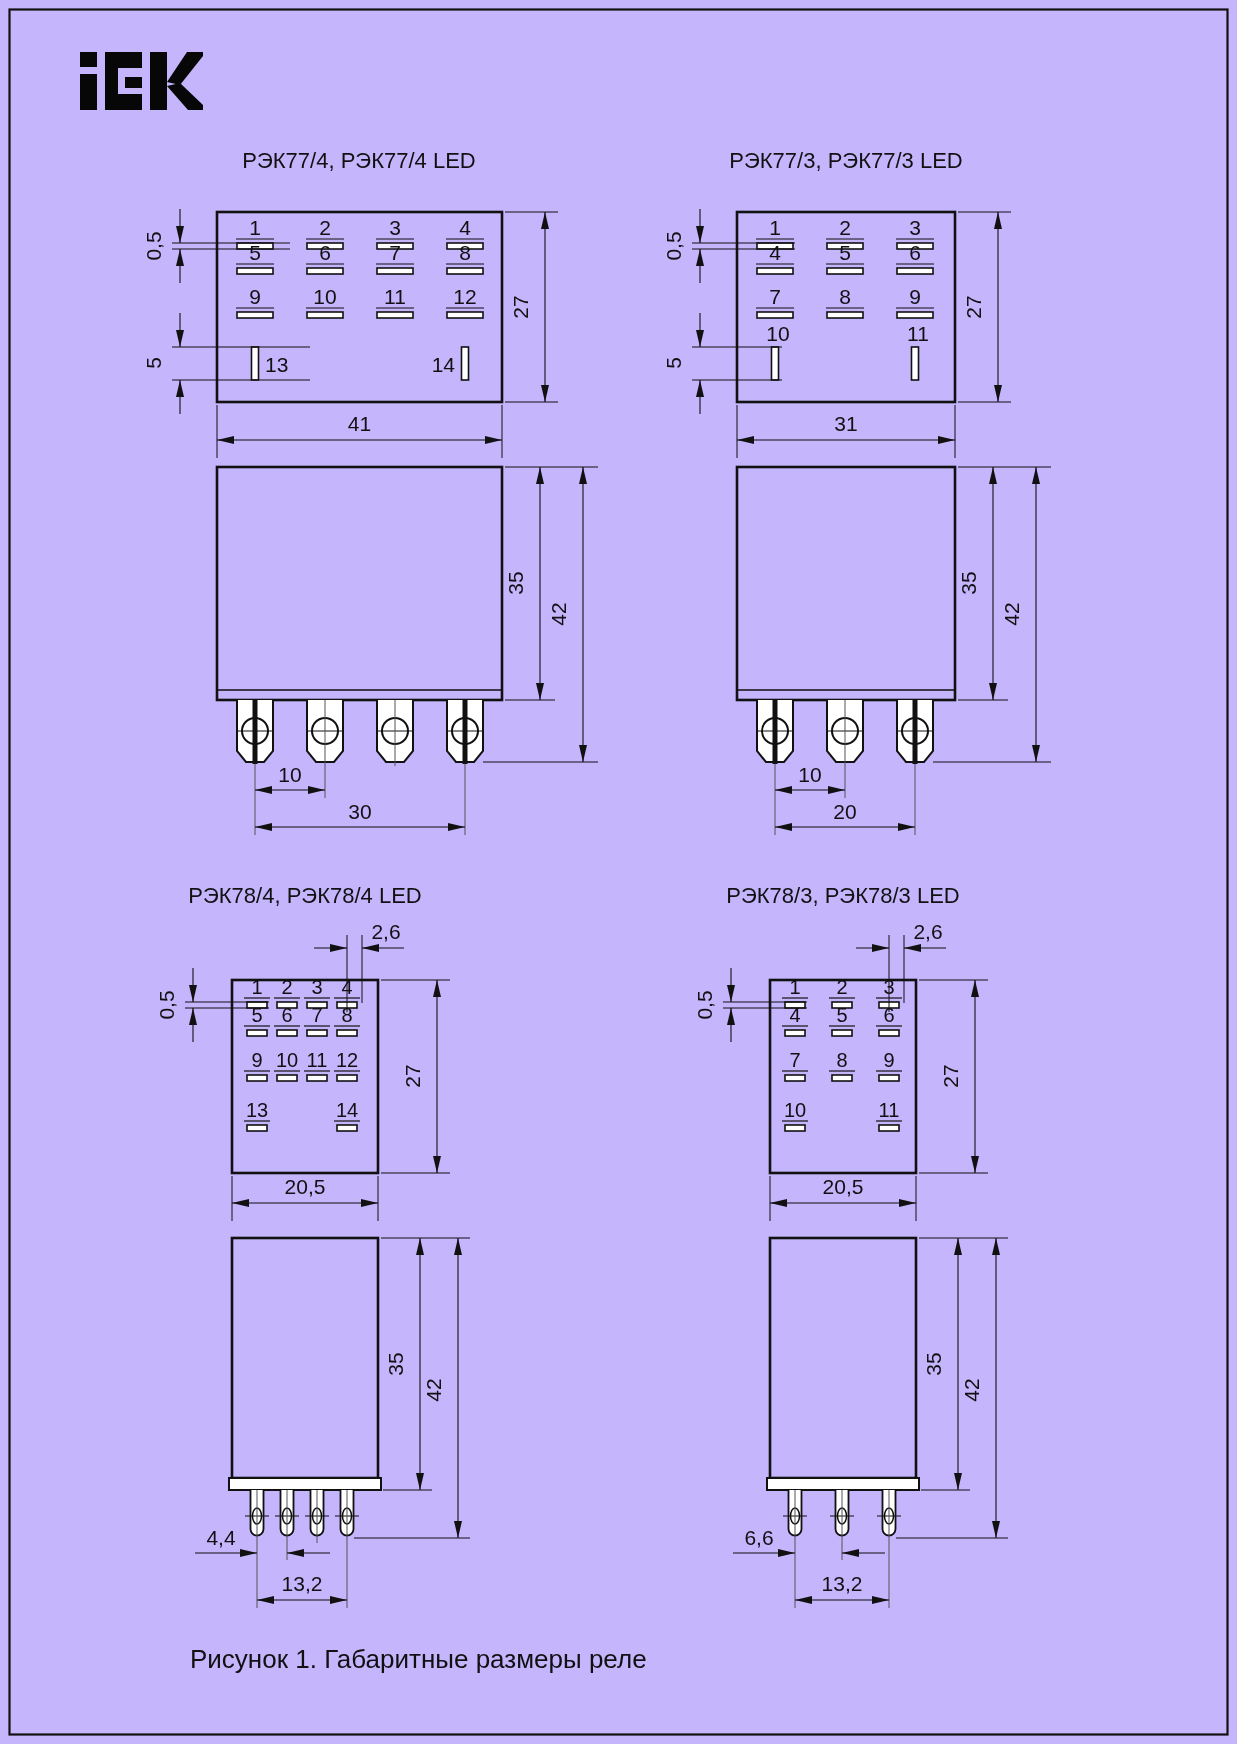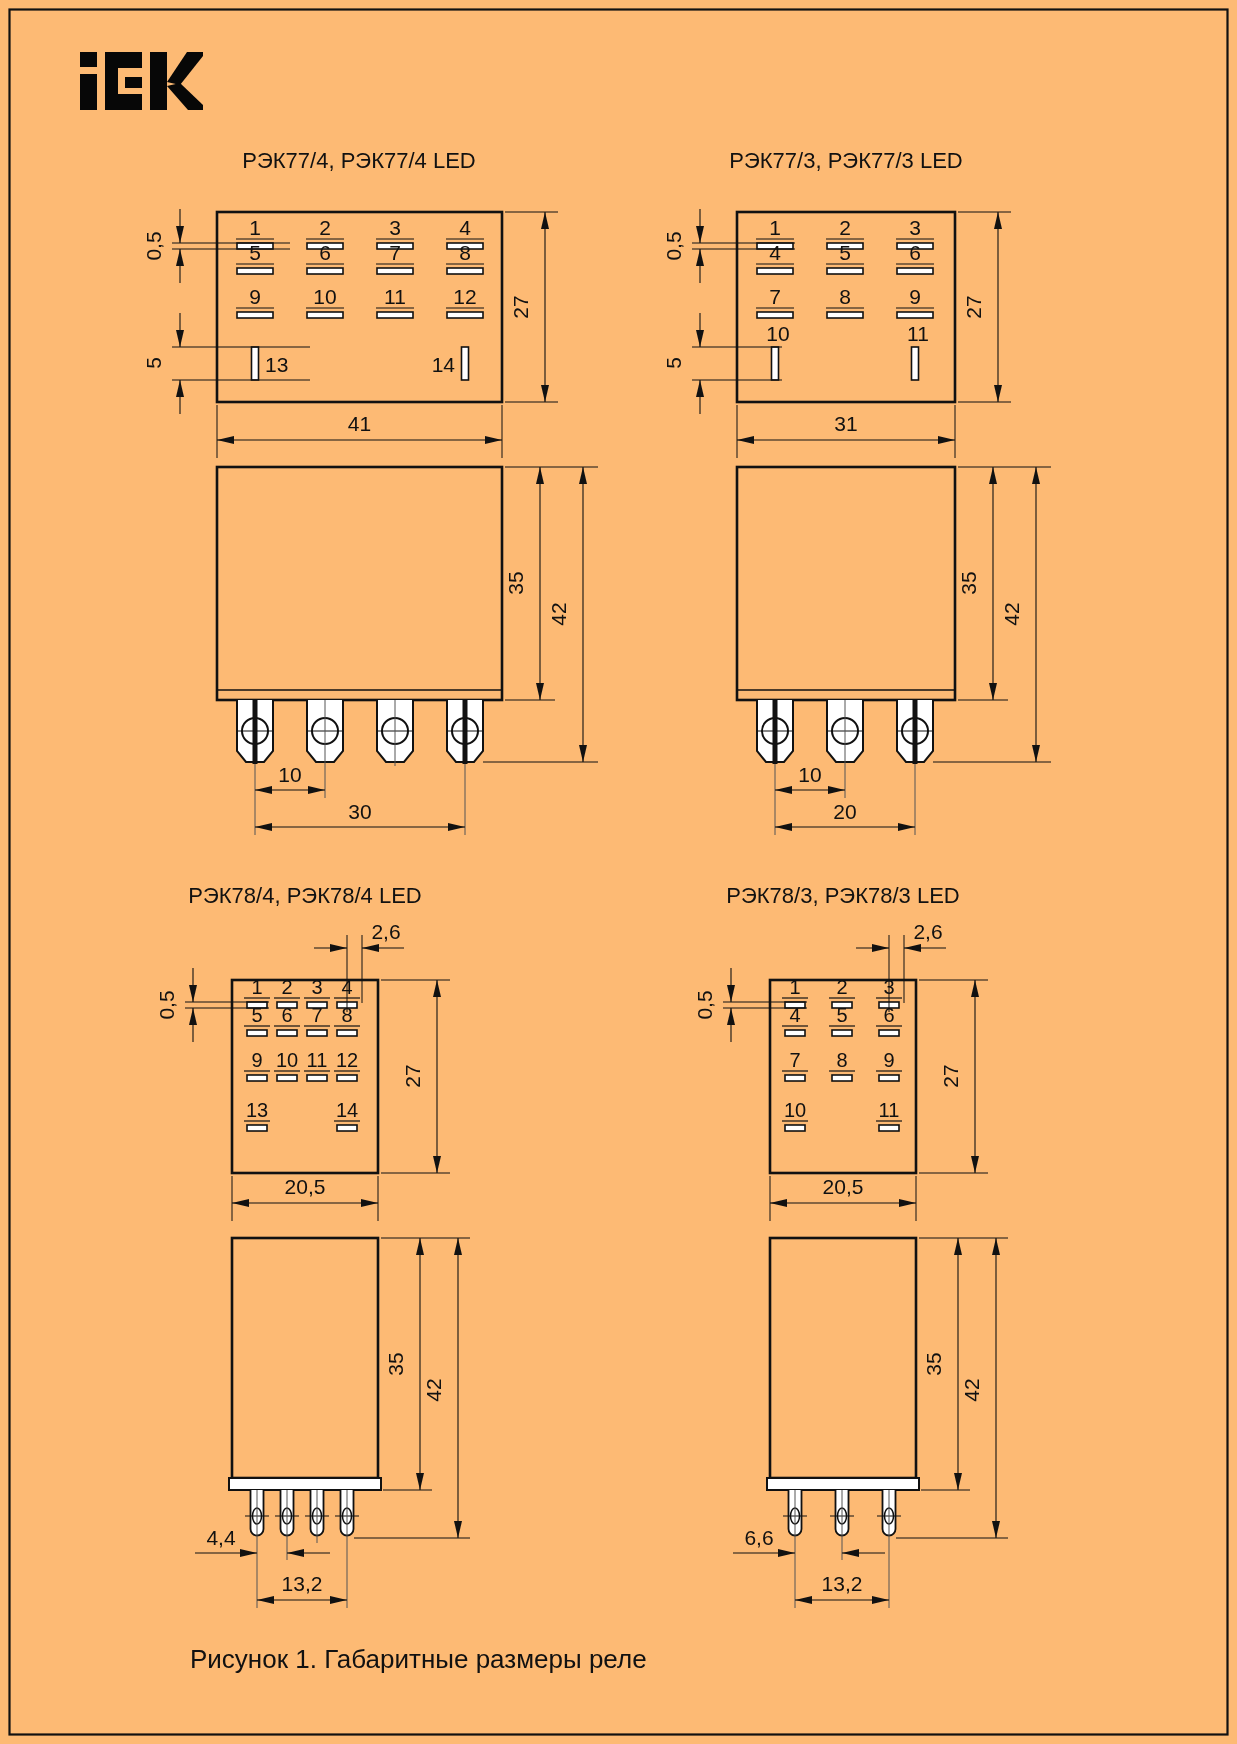--- a/index.html
+++ b/index.html
@@ -1,18 +1,18 @@
 <!DOCTYPE html>
 <html><head>
 <meta charset="utf-8">
 <style>
   html,body { margin:0; padding:0; background:#e8e8e8; }
   .page {
     position:relative; width:1237px; height:1744px; margin:0 auto;
-    background:#fdba74;
+    background:#c4b5fd;
   }
   svg { display:block; }
   svg text {
     font-family:"Liberation Sans", sans-serif;
     fill:#111;
   }
   .frame { fill:none; stroke:#111; stroke-width:2.2px; }
   .logo-shape { fill:#070707; }
   .diagram-title { font-size:22px; }
   .figure-caption { font-size:26px; }

